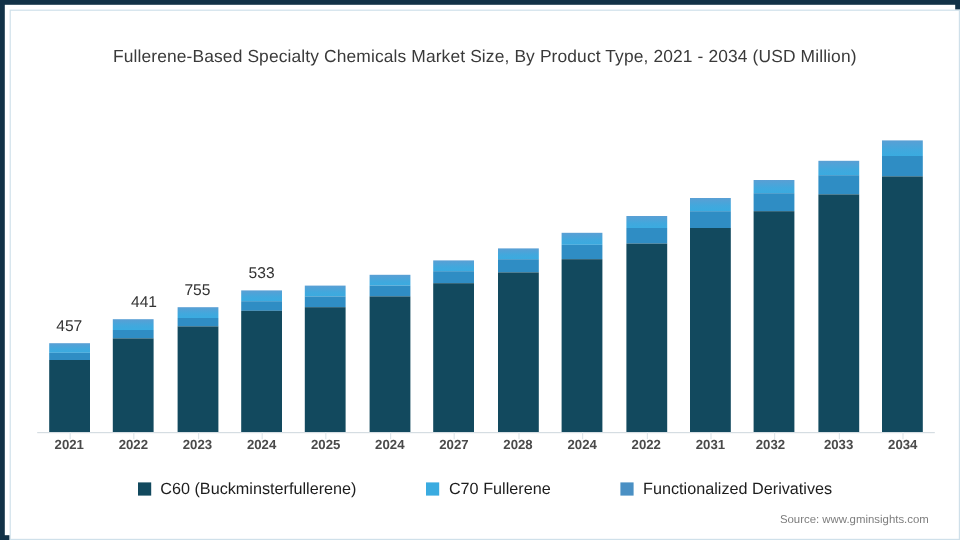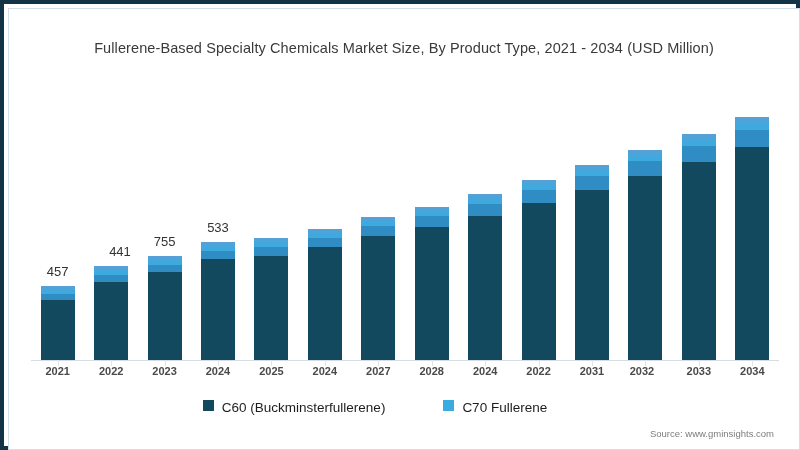--- a/index.html
+++ b/index.html
@@ -62,21 +62,21 @@
   }
   .dlabel{
     position:absolute;width:60px;margin-left:-13px;
     text-align:center;
     font-size:13px;color:#333333;
   }
   #legend{
     position:absolute;left:0;top:396px;width:800px;
     display:flex;justify-content:center;align-items:center;
   }
-  .lg-item{display:flex;align-items:flex-start;}
+  .lg-item{display:flex;align-items:center;}
   .lg-sw{width:11px;height:11px;display:inline-block;margin-right:8px;}
   .lg-tx{font-size:13.5px;color:#1d1d1d;white-space:nowrap;}
   #source{
     position:absolute;right:22px;top:424px;
     font-size:9.5px;color:#7d7d7d;
   }
 </style>
 </head>
 <body>
 
@@ -160,20 +160,24 @@
   <div id="baseline"></div>
 
   <div id="legend">
     <div class="lg-item" style="margin-right:58px;">
       <span class="lg-sw" style="background:#12495e;"></span>
       <span class="lg-tx">C60 (Buckminsterfullerene)</span>
     </div>
     <div class="lg-item" style="margin-right:58px;">
       <span class="lg-sw" style="background:#3aabe0;"></span>
       <span class="lg-tx">C70 Fullerene</span>
+    </div>
+    <div class="lg-item">
+      <span class="lg-sw" style="background:#4a90c4;"></span>
+      <span class="lg-tx">Functionalized Derivatives</span>
     </div>
   </div>
 
   <div id="source">Source: www.gminsights.com</div>
 <div class="vtick" style="left: 53.7143px;"></div>
     <div class="xlabel" style="left: 36.7143px;">2021</div>
     <div class="dlabel" style="left: 36.7143px; top: 260px;">457</div>
     <div class="vtick" style="left: 107.143px;"></div>
     <div class="xlabel" style="left: 90.1429px;">2022</div>
     <div class="dlabel" style="left: 99px; top: 240px;">441</div>

